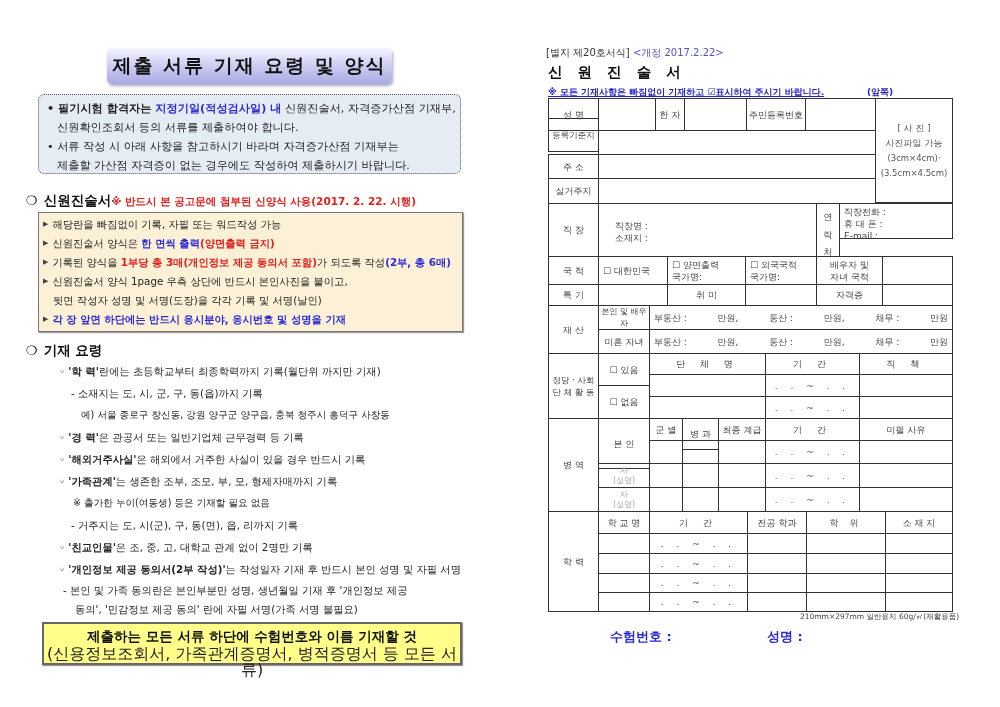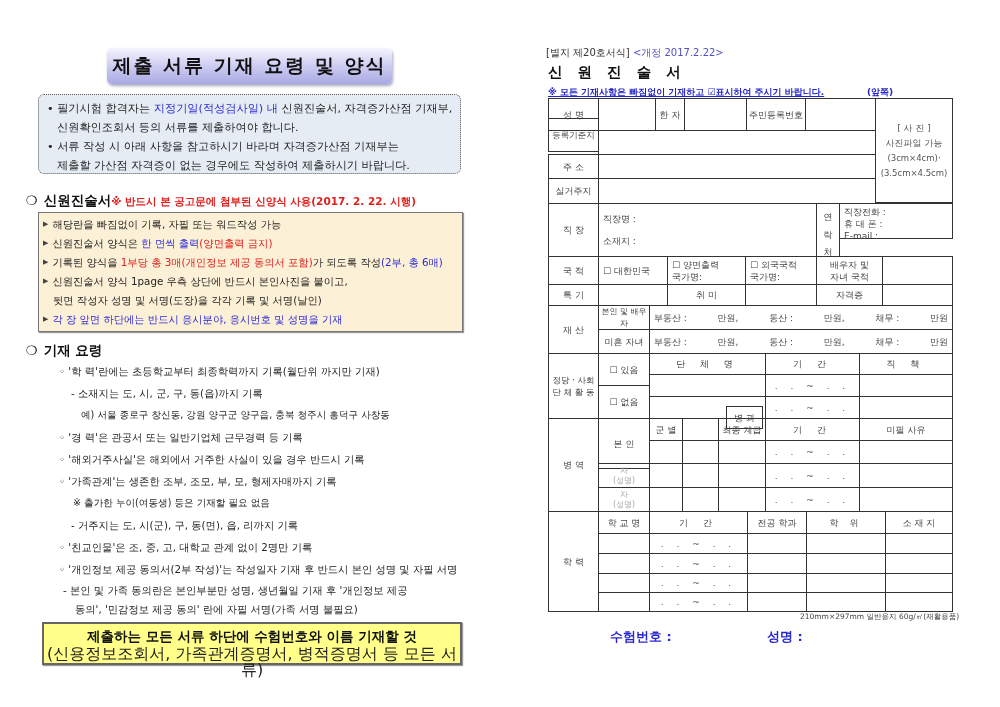--- a/index.html
+++ b/index.html
@@ -8,21 +8,21 @@
   
   .title-box { left: 107px; top: 48px; width: 285px; height: 36px; border-radius: 5px;
     background: linear-gradient(to bottom, #f4f4ff 0%, #c9c9f0 55%, #a9a9e3 100%);
     box-shadow: 1px 2px 3px rgba(60,60,120,0.45); display: flex; align-items: center; justify-content: center;
     font-size: 19px; font-weight: bold; letter-spacing: 2px; color: #111; }
   .notice-box { left: 38px; top: 94px; width: 423px; height: 80px; border: 1px dotted #555; border-radius: 6px;
     background: #e6ecf4; padding: 4px 8px; font-size: 11.2px; line-height: 19px; color: #222; }
   .notice-box .row { white-space: nowrap; }
   .blue { color: #2b2bd6; }
   .red { color: #e0201c; }
-  .bold { font-weight: normal; }
+  .bold { font-weight: bold; }
   .sec-head { font-size: 13.5px; font-weight: bold; color: #111; white-space: nowrap; }
   .sec-head .circ { font-weight: normal; margin-right: 6px; font-size: 13px; }
   .sec-note { font-size: 10.5px; font-weight: bold; color: #e0201c; }
   .beige-box { left: 38px; top: 212px; width: 425px; height: 120px; background: #fcf0d6; border: 1px solid #777;
     box-shadow: 1px 1px 1px #999; padding: 2px 4px; font-size: 10.3px; line-height: 19px; }
   .beige-box .row { white-space: nowrap; }
   .tri { font-size: 7px; vertical-align: 2px; margin-right: 4px; color: #444; }
   .guide { left: 45px; top: 360px; width: 440px; font-size: 10.3px; line-height: 22px; }
   .guide .row { white-space: nowrap; }
   .yellow-box { left: 42px; top: 622px; width: 420px; height: 43px; background: #ffff8a; border: 2px solid #666;
@@ -116,21 +116,21 @@
   <div class="cell" style="left:548px;top:118px;width:51px;height:34px;font-size:8.5px">등록기준지</div>
   <div class="cell" style="left:598px;top:130px;width:278px;height:25px;"></div>
 
   <div class="cell" style="left:548px;top:154px;width:51px;height:25px;">주 소</div>
   <div class="cell" style="left:598px;top:154px;width:278px;height:25px;"></div>
 
   <div class="cell" style="left:548px;top:178px;width:51px;height:26px;">실거주지</div>
   <div class="cell" style="left:598px;top:178px;width:278px;height:26px;"></div>
 
   <div class="cell" style="left:548px;top:203px;width:51px;height:54px;">직 장</div>
-  <div class="cell lt" style="left:598px;top:203px;width:219px;height:54px;flex-direction:column;align-items:flex-start;justify-content:space-around;padding:4px;">
+  <div class="cell lt" style="left:598px;top:203px;width:219px;height:54px;flex-direction:column;align-items:flex-start;justify-content:space-around;padding:16px;">
     <span>직장명 :</span>
     <span>소재지 :</span>
   </div>
   <div class="cell" style="left:816px;top:203px;width:24px;height:54px;writing-mode:vertical-rl;letter-spacing:3px;">연 락 처</div>
   <div class="cell lt" style="left:839px;top:203px;width:114px;height:36px;flex-direction:column;align-items:flex-start;justify-content:space-around;padding:2px 4px;">
     <span>직장전화 :</span>
     <span>휴 대 폰 :</span>
     <span>E-mail :</span>
   </div>
 
@@ -198,21 +198,21 @@
   <div class="cell" style="left:649px;top:374px;width:117px;height:23px;"></div>
   <div class="cell dots" style="left:765px;top:374px;width:95px;height:23px;">. . ~ . .</div>
   <div class="cell" style="left:859px;top:374px;width:94px;height:23px;"></div>
   <div class="cell" style="left:649px;top:396px;width:117px;height:23px;"></div>
   <div class="cell dots" style="left:765px;top:396px;width:95px;height:23px;">. . ~ . .</div>
   <div class="cell" style="left:859px;top:396px;width:94px;height:23px;"></div>
 
   <div class="cell" style="left:548px;top:418px;width:51px;height:94px;">병 역</div>
   <div class="cell" style="left:598px;top:418px;width:52px;height:51px;">본 인</div>
   <div class="cell" style="left:649px;top:418px;width:34px;height:23px;">군 별</div>
-  <div class="cell" style="left:682px;top:406px;width:37px;height:23px;margin-left:44px;">병 과</div>
+  <div class="cell" style="left:682px;top:418px;width:37px;height:32px;">병 과</div>
   <div class="cell" style="left:718px;top:418px;width:48px;height:23px;">최종 계급</div>
   <div class="cell" style="left:765px;top:418px;width:95px;height:23px;letter-spacing:6px;">기 간</div>
   <div class="cell" style="left:859px;top:418px;width:94px;height:23px;">미필 사유</div>
 
   <div class="cell" style="left:649px;top:440px;width:34px;height:24px;"></div>
   <div class="cell" style="left:682px;top:440px;width:37px;height:24px;"></div>
   <div class="cell" style="left:718px;top:440px;width:48px;height:24px;"></div>
   <div class="cell dots" style="left:765px;top:440px;width:95px;height:24px;">. . ~ . .</div>
   <div class="cell" style="left:859px;top:440px;width:94px;height:24px;"></div>
 

